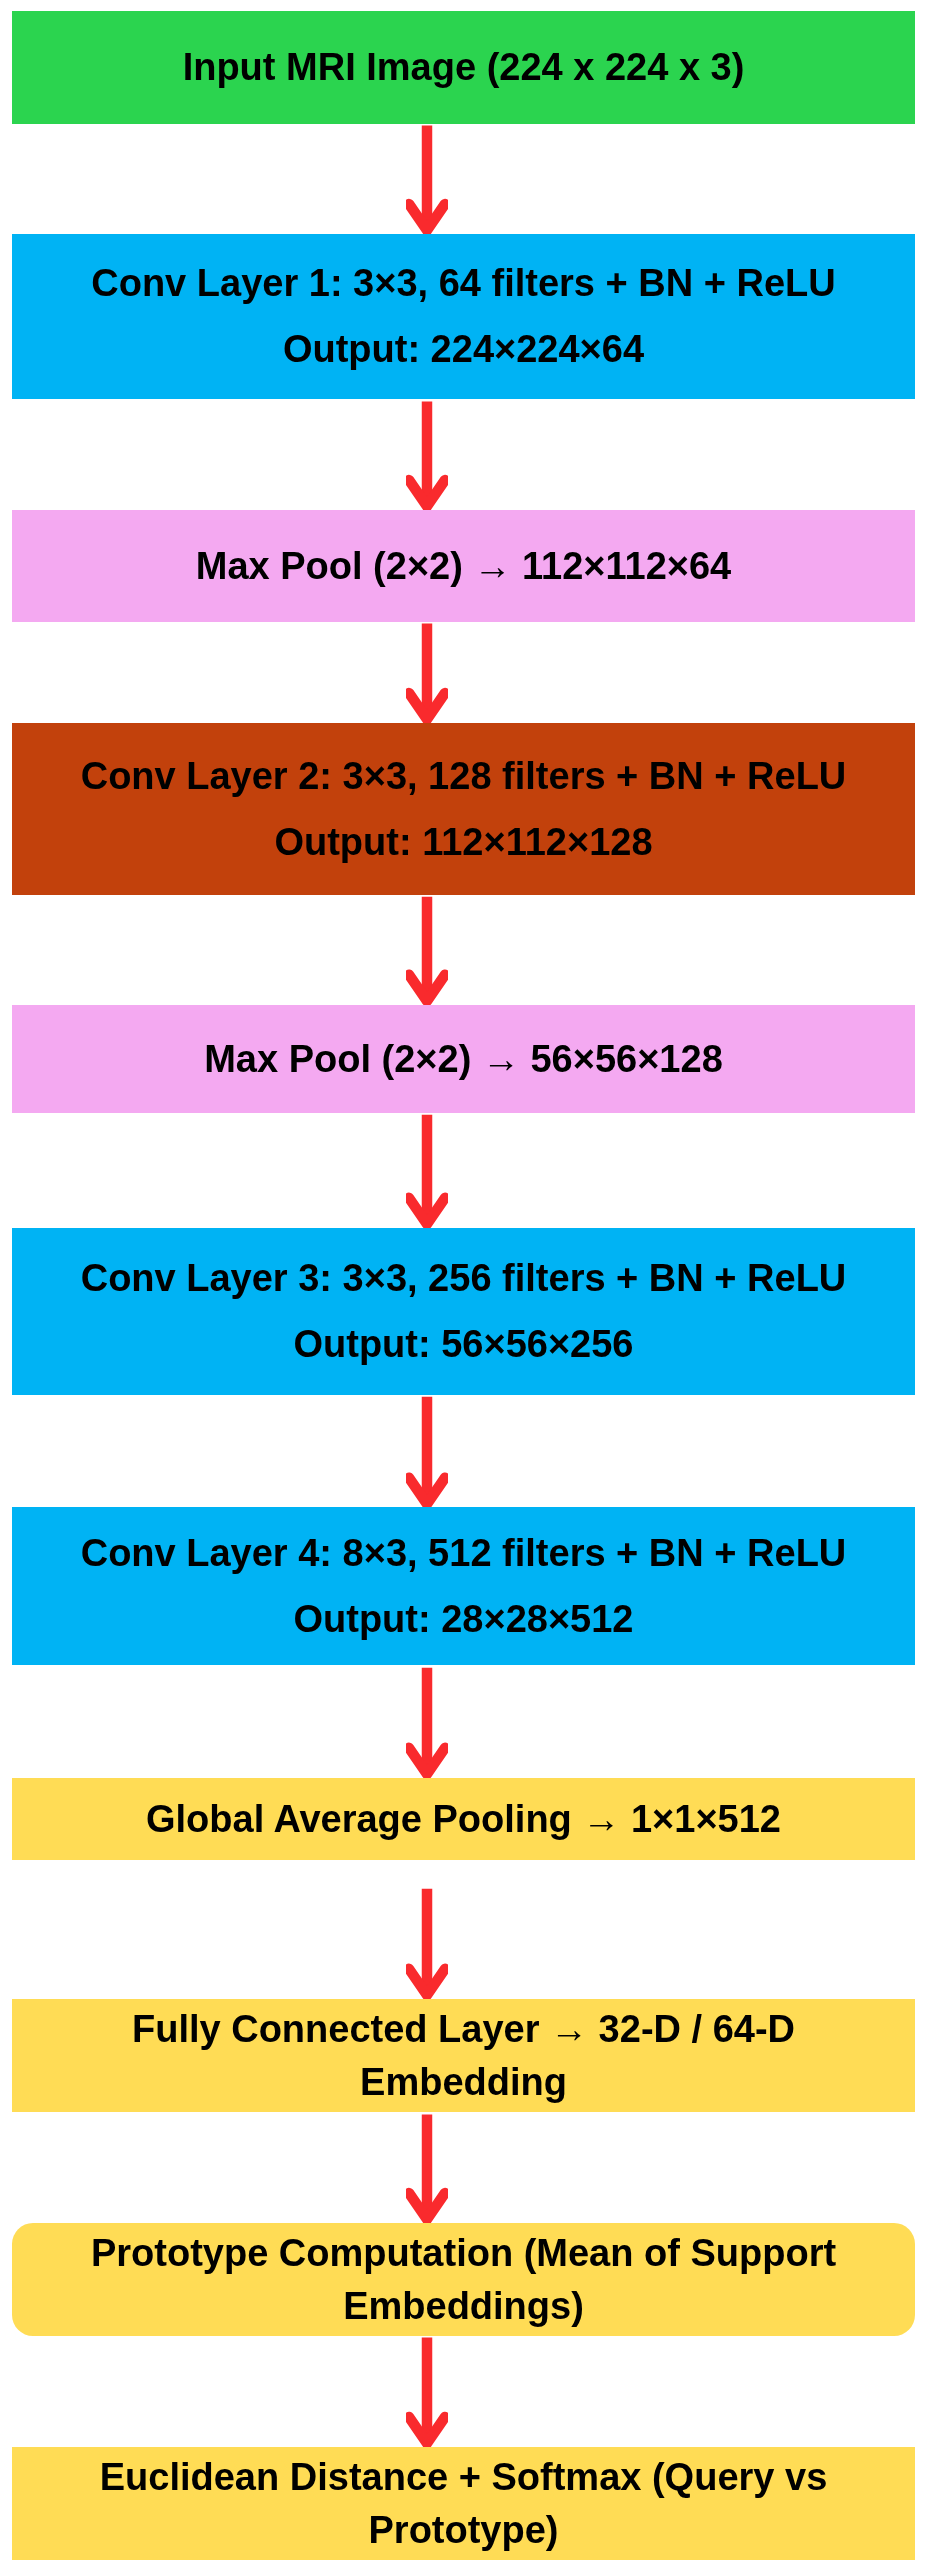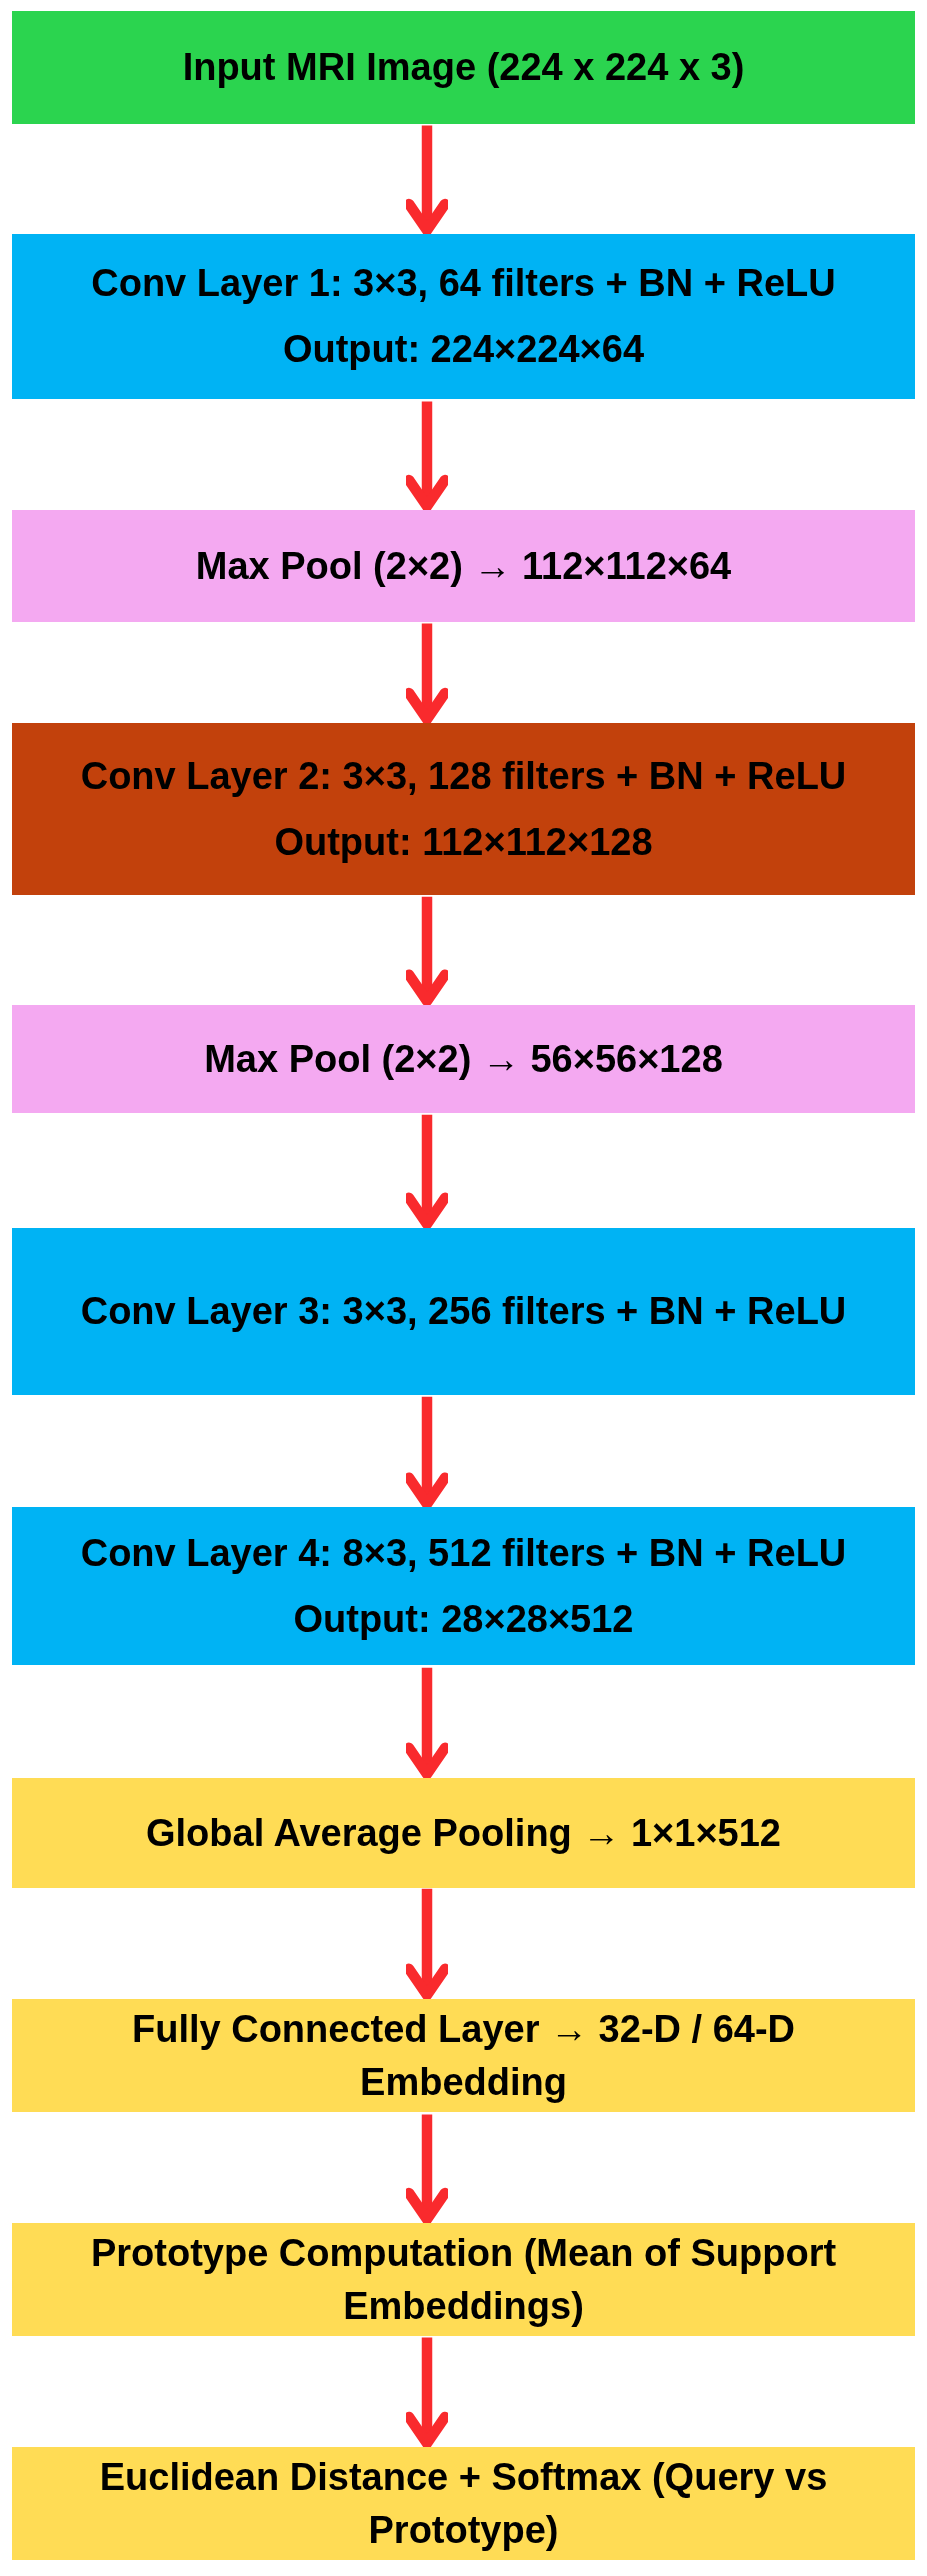--- a/index.html
+++ b/index.html
@@ -85,57 +85,58 @@
     <div class="line">Max Pool (2×2) → 56×56×128</div>
   </div>
 
   <svg class="arrow" style="top:1113px" width="42" height="115" viewBox="0 0 56 153">
     <line x1="28" y1="2" x2="28" y2="143" stroke="#F92A2D" stroke-width="14"></line>
     <polyline points="4,113 28,148 52,113" fill="none" stroke="#F92A2D" stroke-width="14" stroke-linecap="round" stroke-linejoin="round"></polyline>
   </svg>
 
   <div class="node node-conv" style="top: 1228px; height: 167px; background-color: rgb(0, 179, 244); align-items: center;">
     <div class="line">Conv Layer 3: 3×3, 256 filters + BN + ReLU</div>
+    <div class="line">Output: 56×56×256</div>
   </div>
 
   <svg class="arrow" style="top:1395px" width="42" height="113" viewBox="0 0 56 150">
     <line x1="28" y1="2" x2="28" y2="140" stroke="#F92A2D" stroke-width="14"></line>
     <polyline points="4,110 28,145 52,110" fill="none" stroke="#F92A2D" stroke-width="14" stroke-linecap="round" stroke-linejoin="round"></polyline>
   </svg>
 
   <div class="node node-conv" style="top: 1507px; height: 158px; background-color: rgb(0, 179, 244);">
     <div class="line">Conv Layer 4: 8×3, 512 filters + BN + ReLU</div>
     <div class="line">Output: 28×28×512</div>
   </div>
 
   <svg class="arrow" style="top:1666px" width="42" height="112" viewBox="0 0 56 149">
     <line x1="28" y1="2" x2="28" y2="139" stroke="#F92A2D" stroke-width="14"></line>
     <polyline points="4,109 28,144 52,109" fill="none" stroke="#F92A2D" stroke-width="14" stroke-linecap="round" stroke-linejoin="round"></polyline>
   </svg>
 
-  <div class="node node-head" style="top: 1778px; height: 110px; background-color: rgb(255, 220, 85);">
+  <div class="node node-head" style="top: 1778px; height: 82px; background-color: rgb(255, 220, 85);">
     <div class="line">Global Average Pooling → 1×1×512</div>
   </div>
 
   <svg class="arrow" style="top:1887px" width="42" height="112" viewBox="0 0 56 149">
     <line x1="28" y1="2" x2="28" y2="139" stroke="#F92A2D" stroke-width="14"></line>
     <polyline points="4,109 28,144 52,109" fill="none" stroke="#F92A2D" stroke-width="14" stroke-linecap="round" stroke-linejoin="round"></polyline>
   </svg>
 
   <div class="node node-head" style="top: 1999px; height: 113px; background-color: rgb(255, 220, 85);">
     <div class="line">Fully Connected Layer → 32-D / 64-D</div>
     <div class="line">Embedding</div>
   </div>
 
   <svg class="arrow" style="top:2113px" width="42" height="110" viewBox="0 0 56 147">
     <line x1="28" y1="2" x2="28" y2="137" stroke="#F92A2D" stroke-width="14"></line>
     <polyline points="4,107 28,142 52,107" fill="none" stroke="#F92A2D" stroke-width="14" stroke-linecap="round" stroke-linejoin="round"></polyline>
   </svg>
 
-  <div class="node node-head" style="top: 2223px; height: 113px; background-color: rgb(255, 220, 85);">
+  <div class="node node-head" style="top: 2223px; height: 113px; background-color: rgb(255, 220, 85); border-radius: 21px;">
     <div class="line">Prototype Computation (Mean of Support</div>
     <div class="line">Embeddings)</div>
   </div>
 
   <svg class="arrow" style="top:2336px" width="42" height="111" viewBox="0 0 56 148">
     <line x1="28" y1="2" x2="28" y2="138" stroke="#F92A2D" stroke-width="14"></line>
     <polyline points="4,108 28,143 52,108" fill="none" stroke="#F92A2D" stroke-width="14" stroke-linecap="round" stroke-linejoin="round"></polyline>
   </svg>
 
   <div class="node node-head" style="top: 2447px; height: 113px; background-color: rgb(255, 220, 85);">

